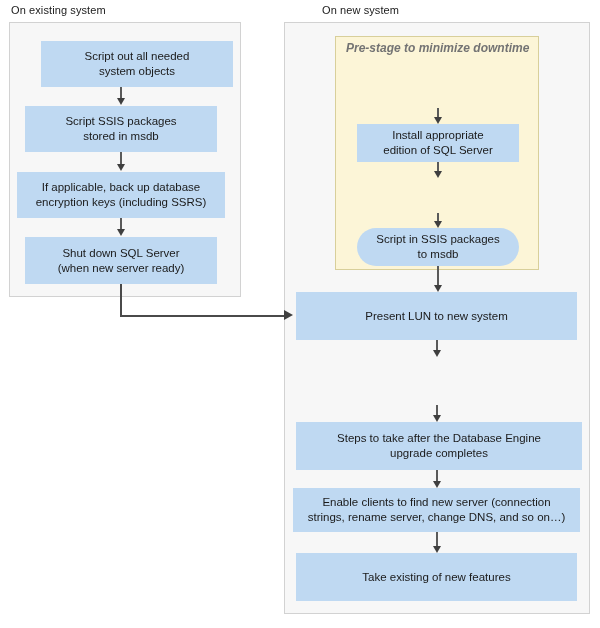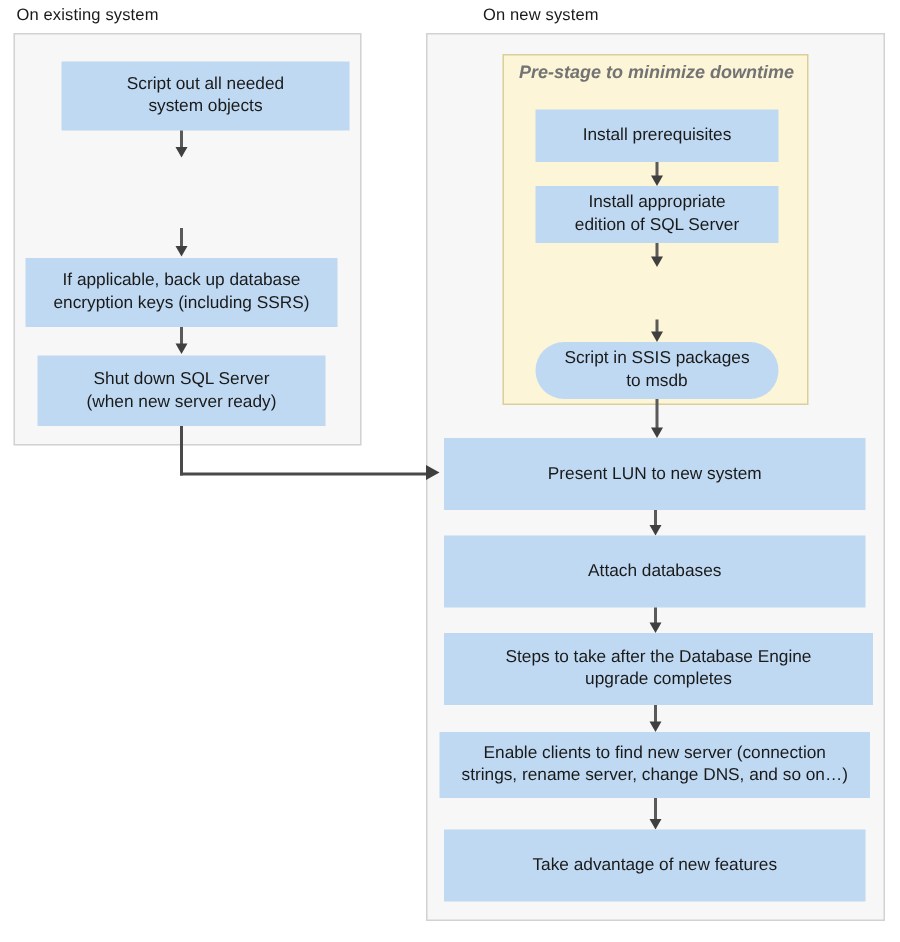--- a/index.html
+++ b/index.html
@@ -171,49 +171,48 @@
 
   <div class="panel" id="panel-existing"></div>
   <div class="panel" id="panel-new"></div>
 
   <div id="prestage-group"></div>
   <div id="prestage-title">Pre-stage to minimize downtime</div>
 
   <div class="box" id="box-script-objects">Script out all needed<br>system objects</div>
   <div class="arrow" id="arrow-l1"></div>
 
+  <div class="box" id="box-script-ssis">Script SSIS packages<br>stored in msdb</div>
   <div class="arrow" id="arrow-l2"></div>
 
   <div class="box" id="box-backup-keys">If applicable, back up database<br>encryption keys (including SSRS)</div>
   <div class="arrow" id="arrow-l3"></div>
 
   <div class="box" id="box-shutdown-sql">Shut down SQL Server<br>(when new server ready)</div>
 
   <div id="connector-vert"></div>
   <div id="connector-horz"></div>
   <div id="connector-head"></div>
 
-  <div class="box" id="box-install-prereq">Install prerequisites</div>
   <div class="arrow" id="arrow-p1"></div>
 
   <div class="box" id="box-install-edition">Install appropriate<br>edition of SQL Server</div>
   <div class="arrow" id="arrow-p2"></div>
 
   <div class="arrow" id="arrow-p3"></div>
 
   <div class="box" id="box-script-ssis-msdb">Script in SSIS packages<br>to msdb</div>
   <div class="arrow" id="arrow-p4"></div>
 
   <div class="box" id="box-present-lun">Present LUN to new system</div>
   <div class="arrow" id="arrow-r1"></div>
 
-  <div class="box" id="box-attach-db">Attach databases</div>
   <div class="arrow" id="arrow-r2"></div>
 
   <div class="box" id="box-post-upgrade">Steps to take after the Database Engine<br>upgrade completes</div>
   <div class="arrow" id="arrow-r3"></div>
 
   <div class="box" id="box-enable-clients">Enable clients to find new server (connection<br>strings, rename server, change DNS, and so on…)</div>
   <div class="arrow" id="arrow-r4"></div>
 
-  <div class="box" id="box-new-features">Take advantage of new features</div>
+  <div class="box" id="box-new-features">Take existing of new features</div>
 
 </div>
 
 </body></html>

